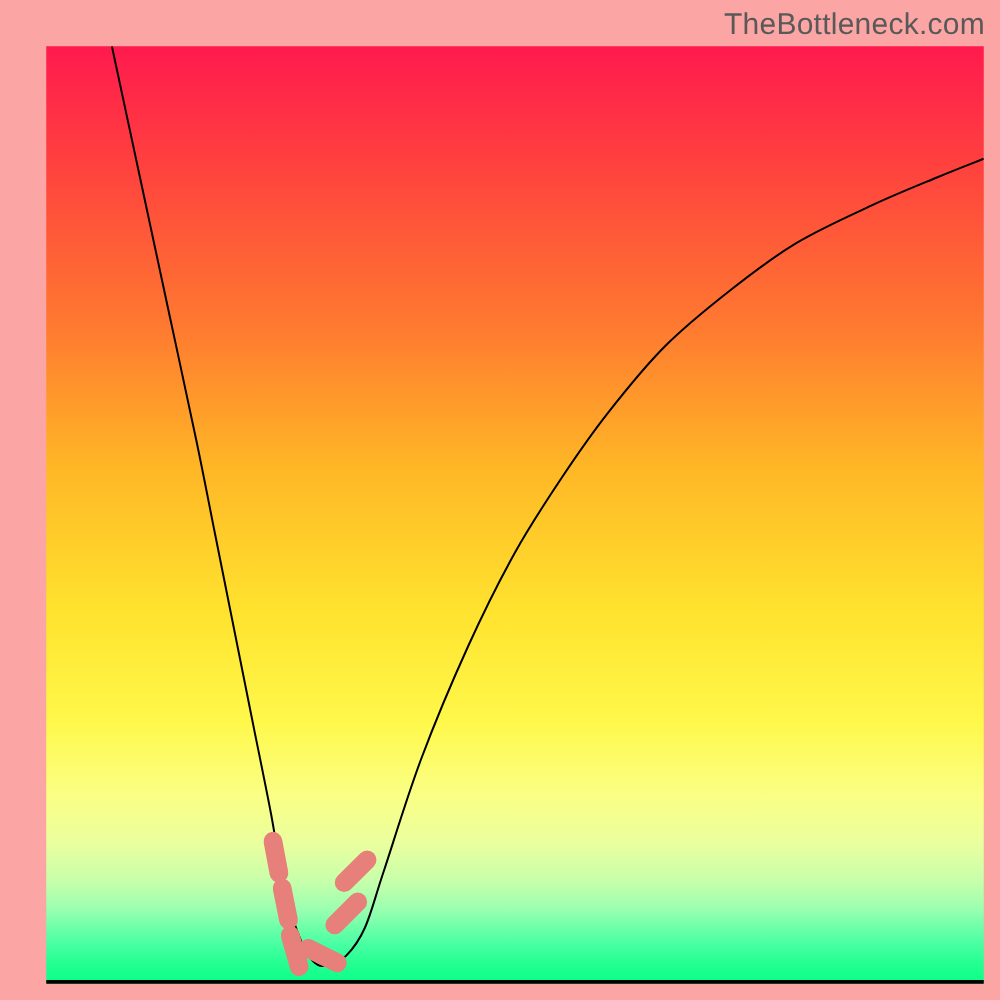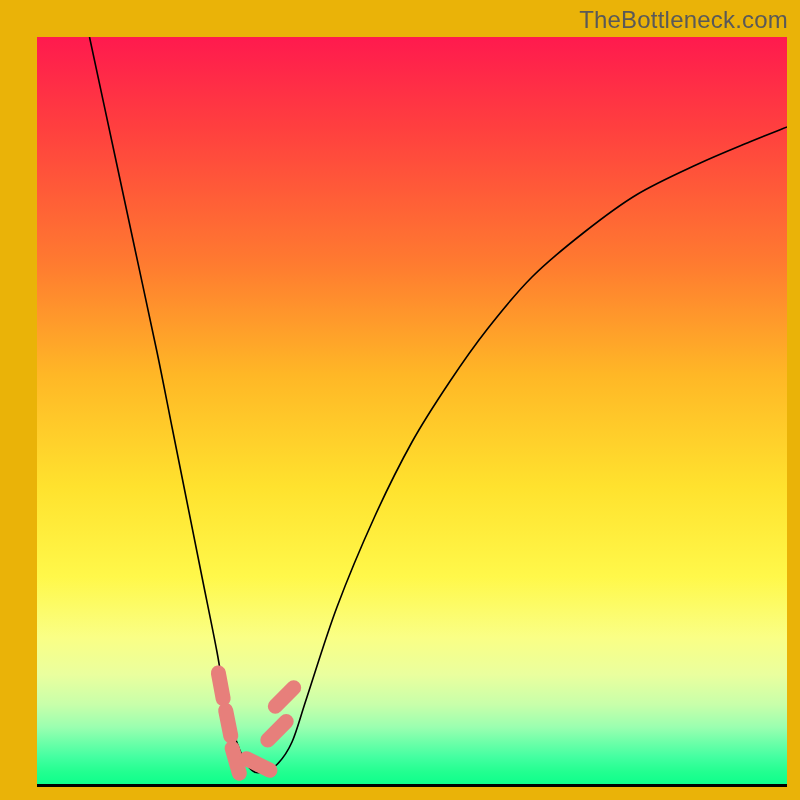--- a/index.html
+++ b/index.html
@@ -10,21 +10,21 @@
     overflow: hidden;
     background: #000;
     font-family: Arial, Helvetica, sans-serif;
   }
   .frame {
     position: absolute;
     left: 0;
     top: 0;
     width: 800px;
     height: 800px;
-    background: #eab308;
+    background: #fca5a5;
   }
   .plot {
     position: absolute;
     left: 37px;
     top: 37px;
     width: 750px;
     height: 750px;
     background: linear-gradient(to bottom,
       #ff1a4e 0%,
       #ff3f3f 12%,

